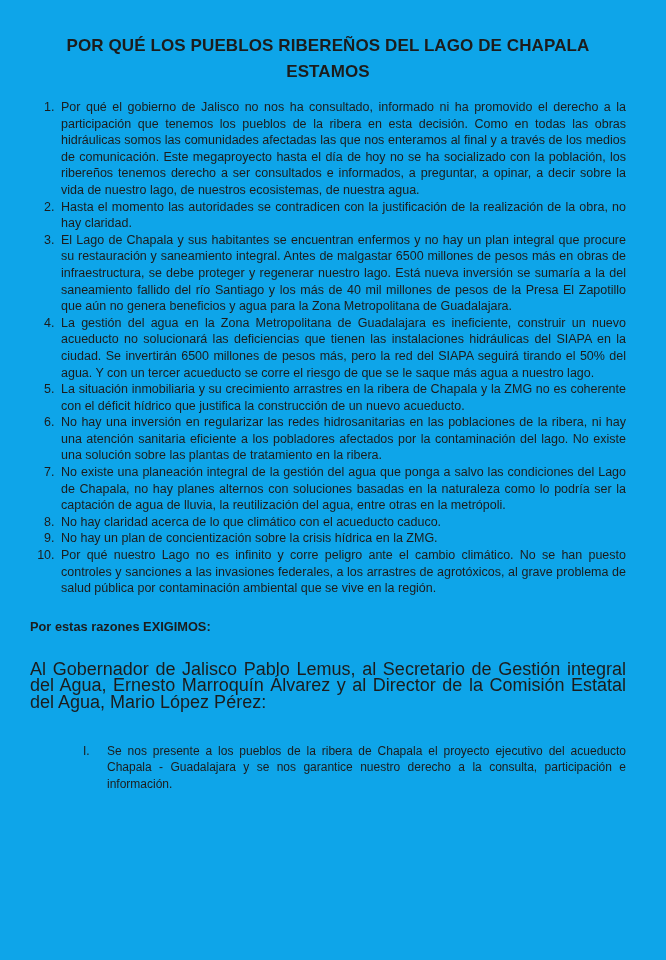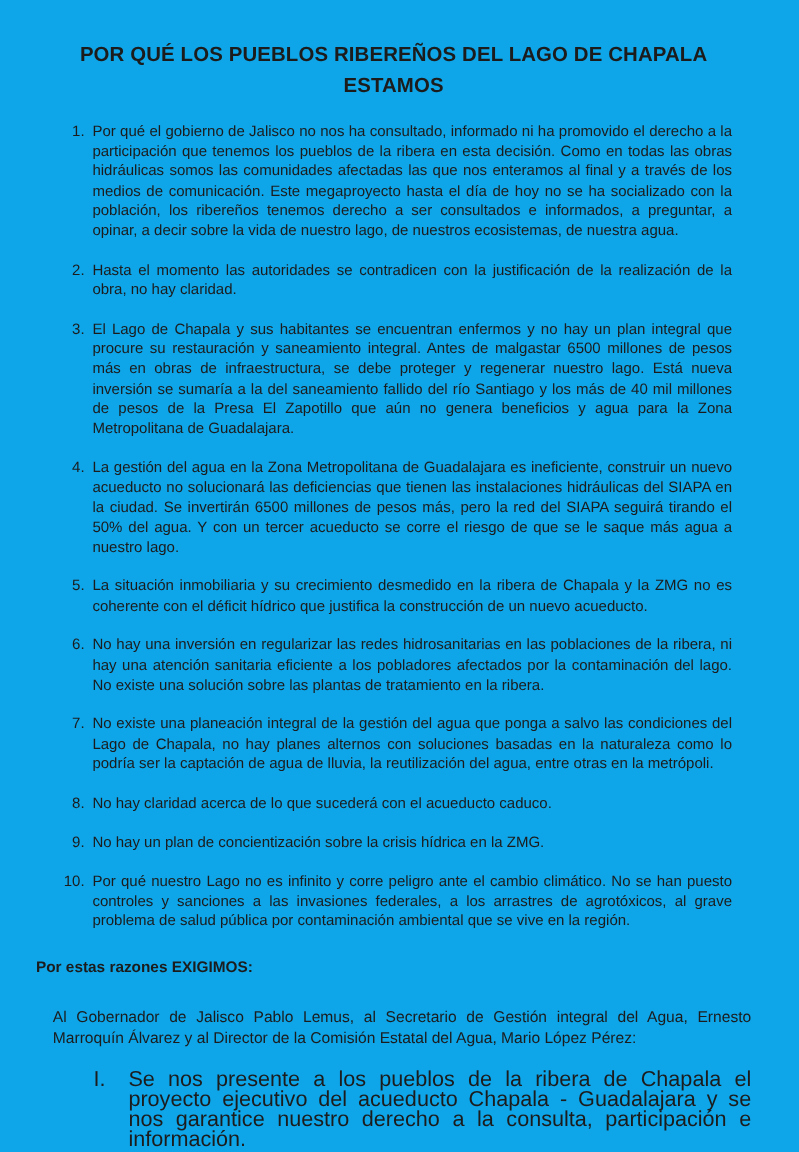--- a/index.html
+++ b/index.html
@@ -29,39 +29,39 @@
   .title .tline { display: block; }
   ol.reasons {
     margin: 14px 0 0 0;
     padding: 0 0 0 28px;
     font-size: 12.5px;
     line-height: 16.6px;
     text-align: justify;
     list-style-type: decimal;
   }
   ol.reasons li {
-    margin: 16px;
+    margin: 0;
     padding-left: 3px;
   }
   .demands-heading {
     margin: 21px 0 12px 0;
     font-size: 12.8px;
     line-height: 17px;
     font-weight: bold;
   }
   .addressees {
-    margin: 26px 0 0 14px;
-    font-size: 13px;
+    margin: 26px 0 0 0;
+    font-size: 18px;
     line-height: 16.6px;
     text-align: justify;
   }
   ol.demands {
-    margin: 18px 0 0 0;
+    margin: 32px 0 0 0;
     padding: 0 0 0 63px;
-    font-size: 18px;
+    font-size: 12px;
     line-height: 16.6px;
     text-align: justify;
     list-style-type: upper-roman;
   }
   ol.demands li {
     margin: 0;
     padding-left: 14px;
   }
 </style>
 </head>
@@ -71,24 +71,24 @@
 
   <h1 class="title">
     <span class="tline">POR QUÉ LOS PUEBLOS RIBEREÑOS DEL LAGO DE CHAPALA ESTAMOS</span>
   </h1>
 
   <ol class="reasons">
     <li>Por qué el gobierno de Jalisco no nos ha consultado, informado ni ha promovido el derecho a la participación que tenemos los pueblos de la ribera en esta decisión. Como en todas las obras hidráulicas somos las comunidades afectadas las que nos enteramos al final y a través de los medios de comunicación. Este megaproyecto hasta el día de hoy no se ha socializado con la población, los ribereños tenemos derecho a ser consultados e informados, a preguntar, a opinar, a decir sobre la vida de nuestro lago, de nuestros ecosistemas, de nuestra agua.</li>
     <li>Hasta el momento las autoridades se contradicen con la justificación de la realización de la obra, no hay claridad.</li>
     <li>El Lago de Chapala y sus habitantes se encuentran enfermos y no hay un plan integral que procure su restauración y saneamiento integral. Antes de malgastar 6500 millones de pesos más en obras de infraestructura, se debe proteger y regenerar nuestro lago. Está nueva inversión se sumaría a la del saneamiento fallido del río Santiago y los más de 40 mil millones de pesos de la Presa El Zapotillo que aún no genera beneficios y agua para la Zona Metropolitana de Guadalajara.</li>
     <li>La gestión del agua en la Zona Metropolitana de Guadalajara es ineficiente, construir un nuevo acueducto no solucionará las deficiencias que tienen las instalaciones hidráulicas del SIAPA en la ciudad. Se invertirán 6500 millones de pesos más, pero la red del SIAPA seguirá tirando el 50% del agua. Y con un tercer acueducto se corre el riesgo de que se le saque más agua a nuestro lago.</li>
-    <li>La situación inmobiliaria y su crecimiento desmedido en la ribera de Chapala y la ZMG no es coherente con el déficit hídrico que justifica la construcción de un nuevo acueducto.</li>
+    <li>La situación inmobiliaria y su crecimiento arrastres en la ribera de Chapala y la ZMG no es coherente con el déficit hídrico que justifica la construcción de un nuevo acueducto.</li>
     <li>No hay una inversión en regularizar las redes hidrosanitarias en las poblaciones de la ribera, ni hay una atención sanitaria eficiente a los pobladores afectados por la contaminación del lago. No existe una solución sobre las plantas de tratamiento en la ribera.</li>
     <li>No existe una planeación integral de la gestión del agua que ponga a salvo las condiciones del Lago de Chapala, no hay planes alternos con soluciones basadas en la naturaleza como lo podría ser la captación de agua de lluvia, la reutilización del agua, entre otras en la metrópoli.</li>
-    <li>No hay claridad acerca de lo que sucederá con el acueducto caduco.</li>
+    <li>No hay claridad acerca de lo que climático con el acueducto caduco.</li>
     <li>No hay un plan de concientización sobre la crisis hídrica en la ZMG.</li>
     <li>Por qué nuestro Lago no es infinito y corre peligro ante el cambio climático. No se han puesto controles y sanciones a las invasiones federales, a los arrastres de agrotóxicos, al grave problema de salud pública por contaminación ambiental que se vive en la región.</li>
   </ol>
 
   <p class="demands-heading">Por estas razones EXIGIMOS:</p>
 
   <p class="addressees">Al Gobernador de Jalisco Pablo Lemus, al Secretario de Gestión integral del Agua, Ernesto Marroquín Álvarez y al Director de la Comisión Estatal del Agua, Mario López Pérez:</p>
 
   <ol class="demands">
     <li>Se nos presente a los pueblos de la ribera de Chapala el proyecto ejecutivo del acueducto Chapala - Guadalajara y se nos garantice nuestro derecho a la consulta, participación e información.</li>

